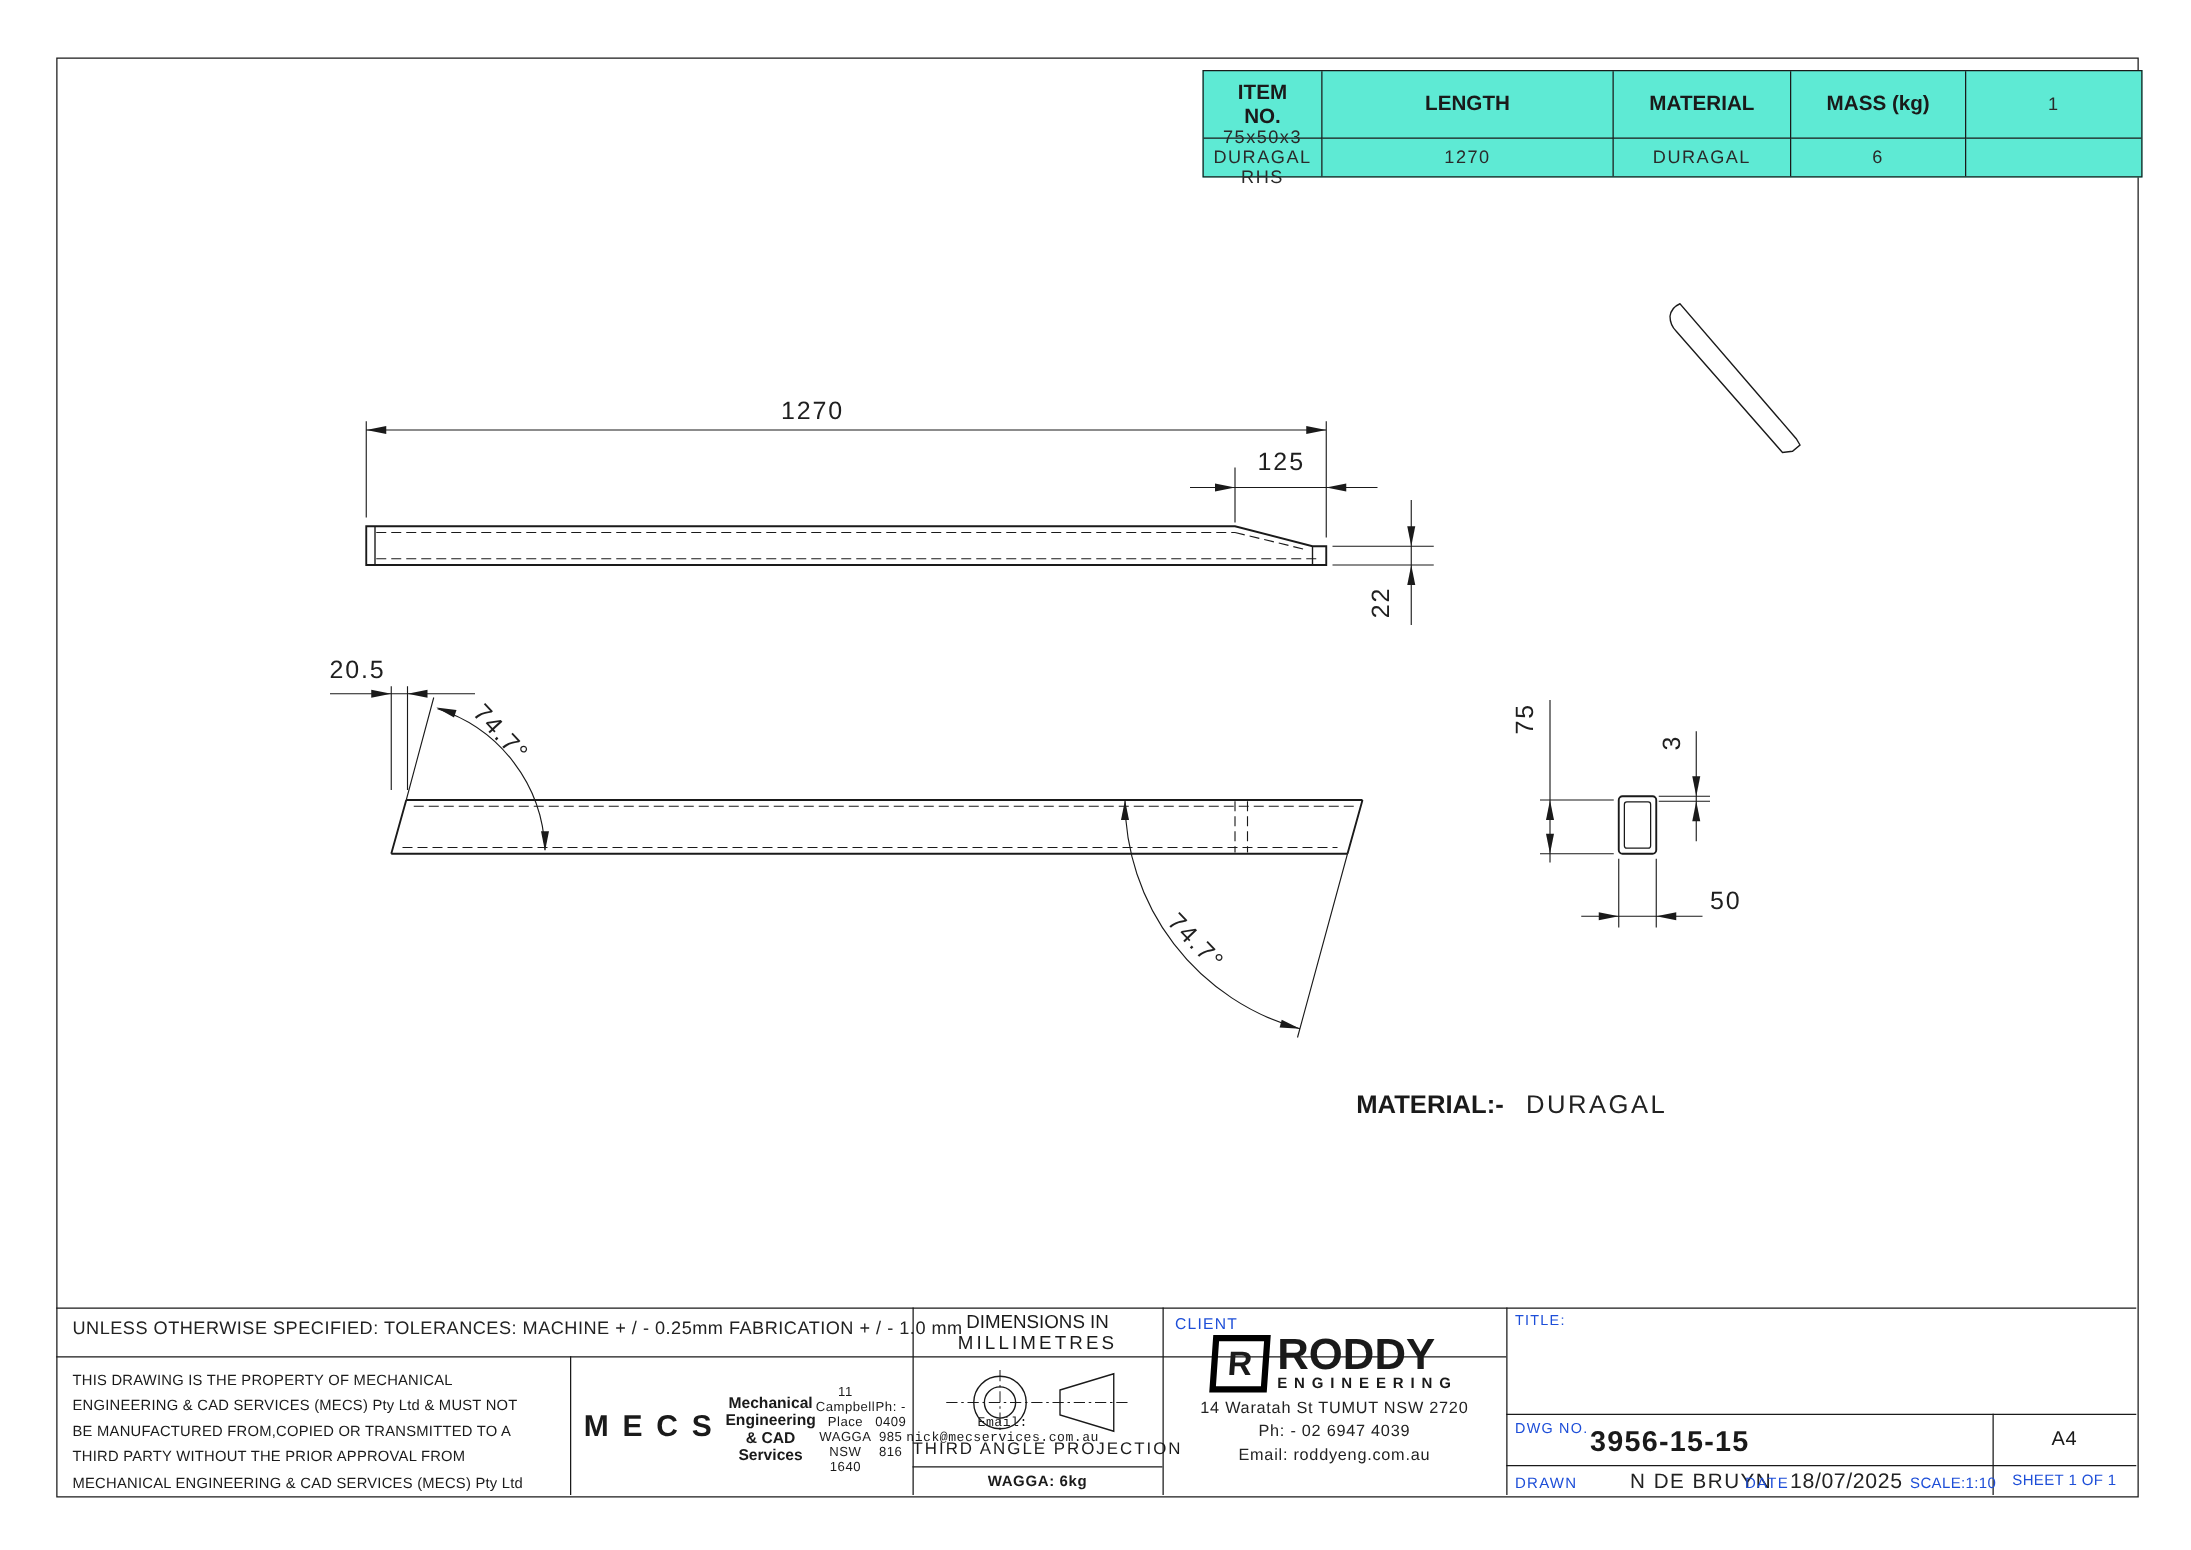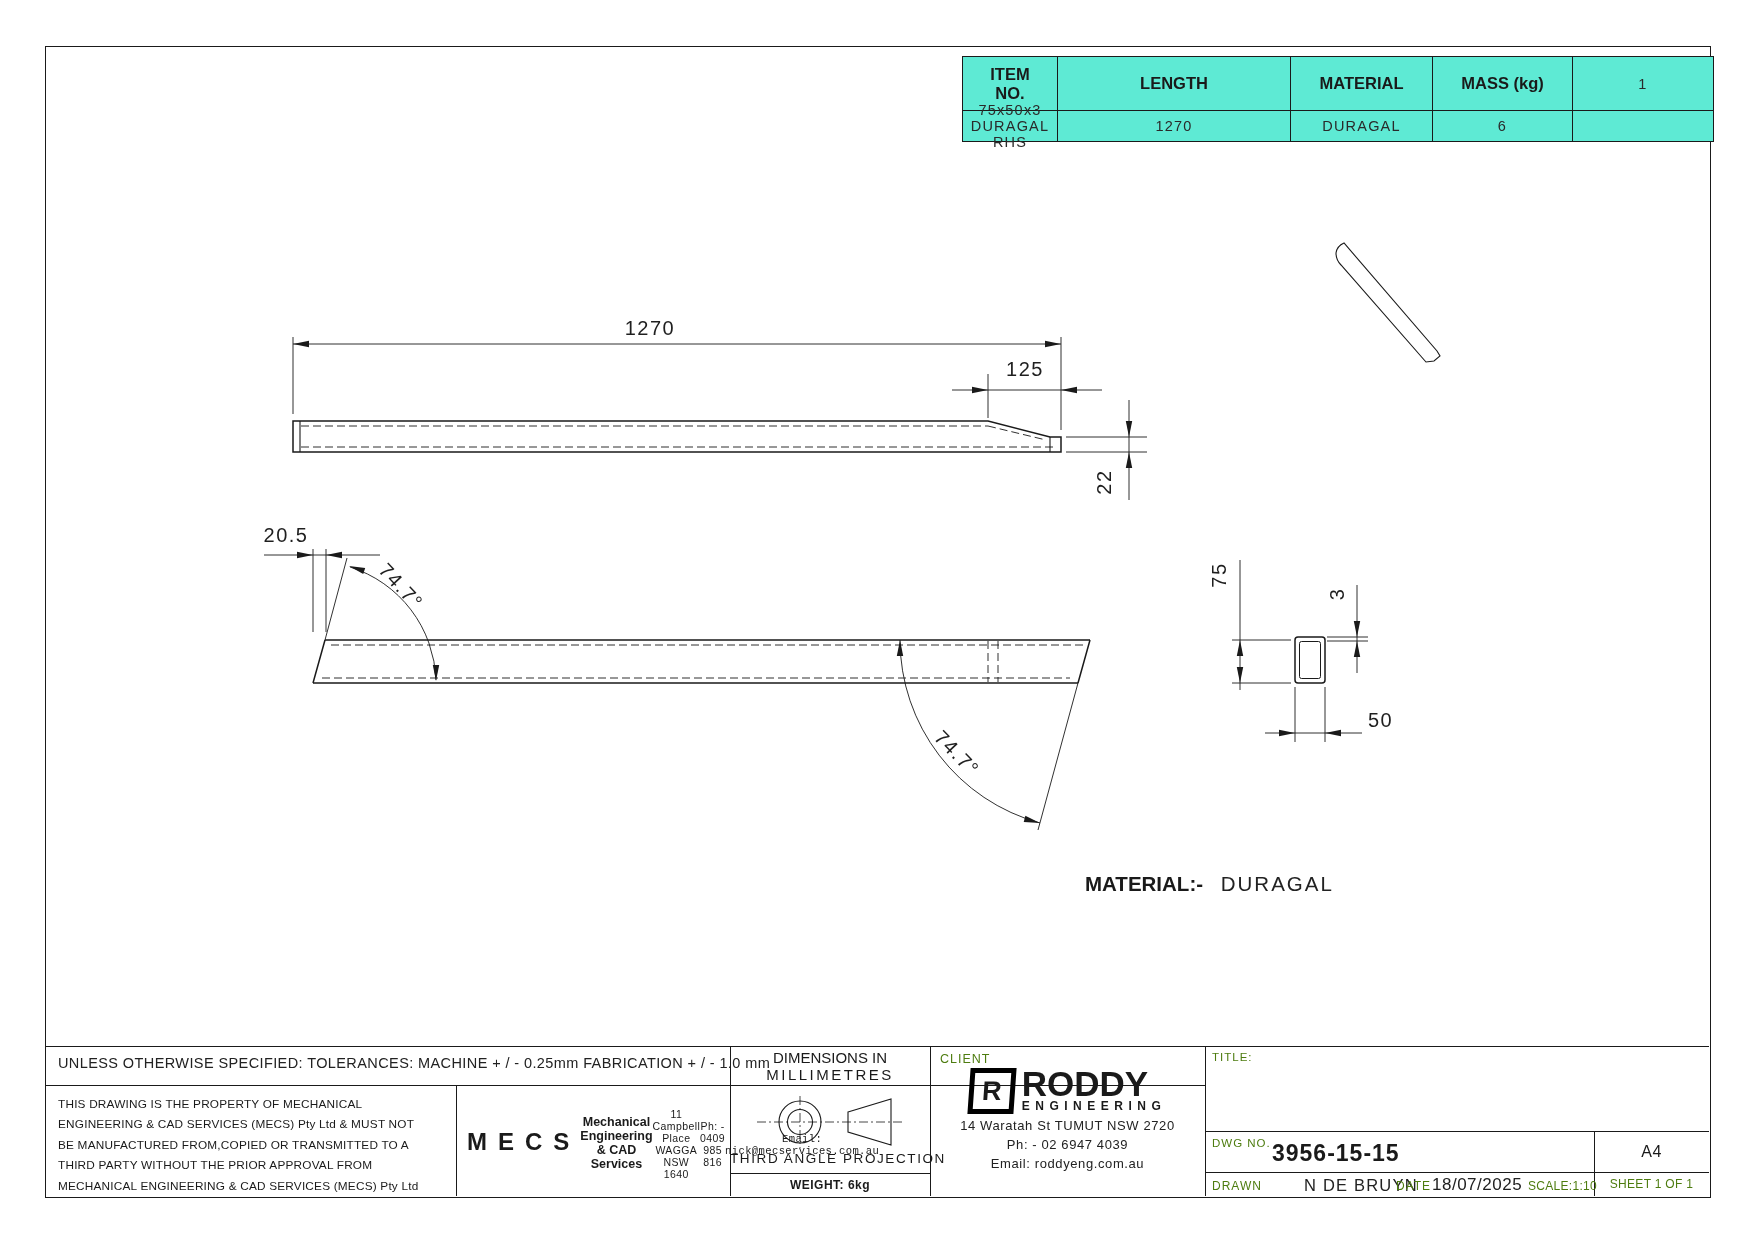--- a/index.html
+++ b/index.html
@@ -17,21 +17,21 @@
           grid-template-rows:54px 30px;border:1.6px solid #1a1a1a;background:#5eead4;}
   .ptable .cell{border-right:1.4px solid #1a1a1a;border-bottom:1.4px solid #1a1a1a;
           display:flex;align-items:center;justify-content:center;text-align:center;}
   .ptable .cell:nth-child(5n){border-right:none;}
   .ptable .cell:nth-child(n+6){border-bottom:none;}
   .ptable .hd{font-weight:bold;font-size:16.5px;line-height:1.1;}
   .ptable .hd.narrow{padding:0 18px;}
   .ptable .dt{font-size:14.5px;letter-spacing:1.2px;color:#2a2a2a;}
   
   .cad{letter-spacing:1px;color:#222;}
-  .lbl{font-size:11.5px;letter-spacing:1px;color:#4d7c0f;}
+  .lbl{font-size:11.5px;letter-spacing:1px;color:#1d4ed8;}
   svg text{font-family:"Liberation Sans",sans-serif;fill:#1f1f1f;}
   .dimtxt{font-size:20px;letter-spacing:1.5px;}
   
   .roddy-row{display:flex;align-items:center;gap:7px;}
   .r-icon{width:36px;height:36px;border:5px solid #000;display:flex;align-items:center;
           justify-content:center;font-weight:900;font-size:27px;line-height:1;
           transform:skewX(-4deg);}
   .roddy-name{font-weight:900;font-size:35px;line-height:.85;letter-spacing:0;}
   .roddy-sub{font-weight:700;font-size:12px;letter-spacing:5.5px;margin-top:1px;}
 </style>
@@ -167,21 +167,21 @@
 
   <div class="abs" style="left:456px;top:1088px;width:274px;height:108px;display:flex;flex-direction:row;align-items:center;text-align:center;">
     <div style="font-weight:bold;font-size:24px;letter-spacing:11px;padding-left:11px;">MECS</div>
     <div style="font-weight:bold;font-size:12.5px;margin-top:1px;">Mechanical Engineering &amp; CAD Services</div>
     <div style="font-size:10.5px;margin-top:3px;letter-spacing:.4px;">11 Campbell Place WAGGA NSW 1640</div>
     <div style="font-size:10.5px;margin-top:4px;letter-spacing:.4px;">Ph: - 0409 985 816</div>
     <div style="font-size:10.5px;margin-top:6px;letter-spacing:.4px;font-family:Liberation Mono, monospace;">Email: nick@mecservices.com.au</div>
   </div>
 
   <div class="abs" style="left:730px;top:1151px;width:200px;text-align:center;font-size:13.5px;letter-spacing:1.6px;white-space:nowrap;">THIRD ANGLE PROJECTION</div>
-  <div class="abs" style="left:730px;top:1178px;width:200px;text-align:center;font-size:12px;font-weight:bold;letter-spacing:.5px;">WEIGHT: 6kg</div>
+  <div class="abs" style="left:730px;top:1178px;width:200px;text-align:center;font-size:12px;font-weight:bold;letter-spacing:.5px;">WAGGA: 6kg</div>
 
   <div class="abs" style="left:930px;top:1046px;width:275px;height:152px;display:flex;flex-direction:column;align-items:center;">
     <div class="lbl" style="align-self:flex-start;margin:6px 0 0 10px;font-size:12.5px;">CLIENT</div>
     <div class="roddy-row" style="margin-top:2px;">
       <div class="r-icon">R</div>
       <div>
         <div class="roddy-name">RODDY</div>
         <div class="roddy-sub">ENGINEERING</div>
       </div>
     </div>

